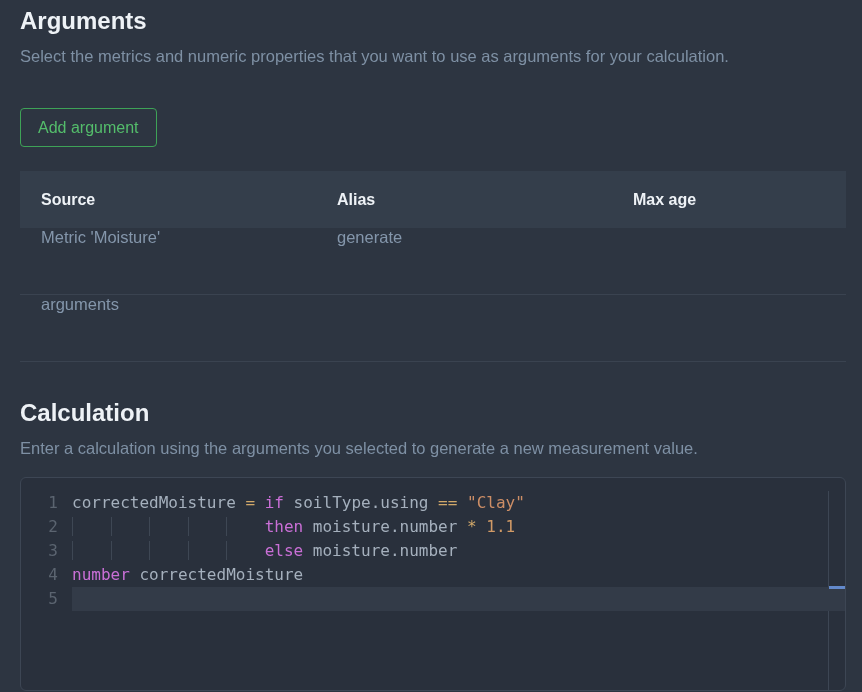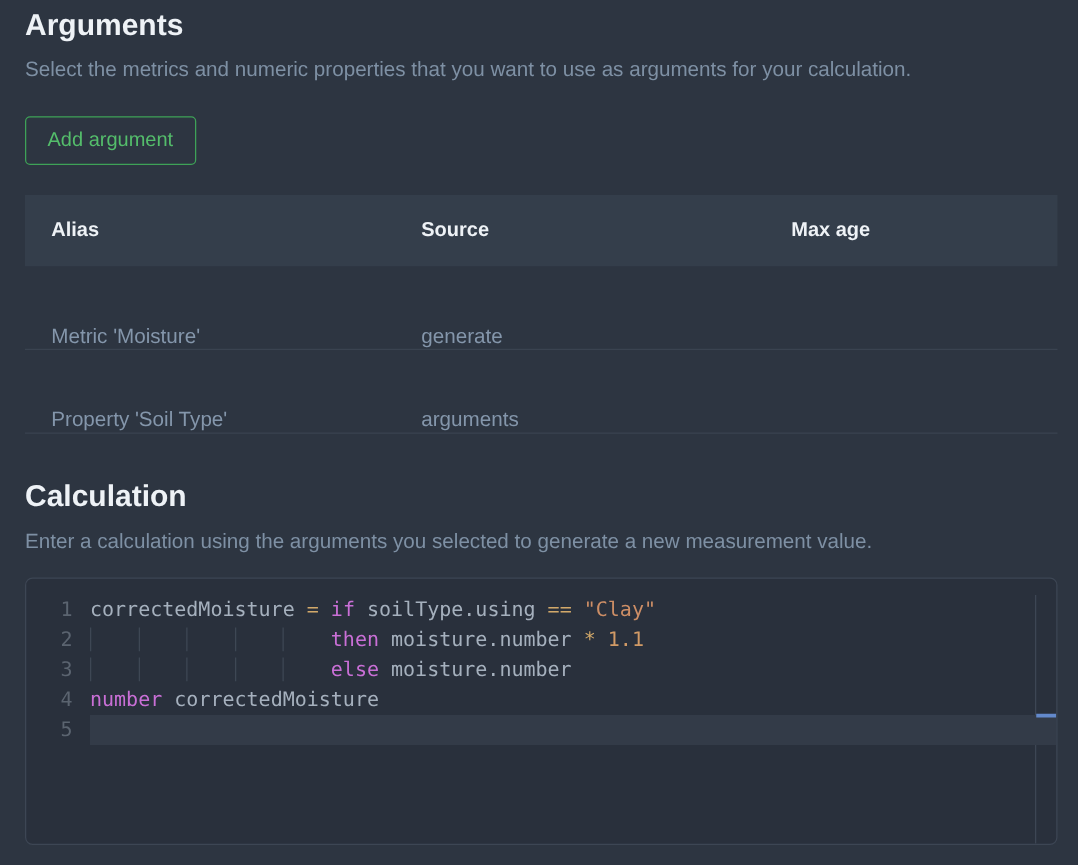--- a/index.html
+++ b/index.html
@@ -18,21 +18,21 @@
   #arguments-title { margin: 10px 0 0 20px; }
   #calculation-title { margin: 40px 0 0 20px; }
   .section-desc {
     font-size: 16.5px;
     line-height: 20px;
     color: var(--muted_text, #7e90a4);
     margin: 14px 16px 0 20px;
   }
   .add-btn {
     display: block;
-    margin: 27px 0 0 20px;
+    margin: 42px 0 0 20px;
     background: transparent;
     border: 1px solid var(--accent_green_border, #3ea257);
     border-radius: 4px;
     color: var(--accent_green, #54bd6b);
     font-family: "Liberation Sans", sans-serif;
     font-size: 16px;
     line-height: 21px;
     padding: 8px 17px;
     cursor: pointer;
     text-align: right;
@@ -46,21 +46,21 @@
   }
   .th {
     font-size: 16px;
     font-weight: 700;
     color: var(--heading_text, #eef2f6);
     padding-left: 21px;
   }
   .trow {
     display: flex;
     height: 67px;
-    align-items: flex-end;
+    align-items: flex-start;
     border-bottom: 1px solid var(--divider, #3a4350);
   }
   .td {
     font-size: 16.5px;
     color: var(--table_cell_text, #8496ab);
     padding-left: 21px;
     overflow: hidden;
     white-space: nowrap;
   }
   .col-0 { width: 296px; }
@@ -122,32 +122,31 @@
 
 <div>
 
   <section>
     <h2 id="arguments-title" class="section-title">Arguments</h2>
     <p class="section-desc">Select the metrics and numeric properties that you want to use as arguments for your calculation.</p>
     <button class="add-btn">Add argument</button>
 
     <div class="args-table">
       <div class="thead" id="args-table-header">
+          <div class="th col-0">Source</div>
           <div class="th col-1">Alias</div>
-          <div class="th col-0">Source</div>
           <div class="th col-2">Max age</div>
         </div>
       <div id="args-table-body">
           <div class="trow">
             <div class="td col-0">Metric 'Moisture'</div>
             <div class="td col-1">generate</div>
             <div class="td col-2"></div>
           </div>
           <div class="trow">
-            <div class="td col-0">Property 'Soil Type'</div>
             <div class="td col-1">arguments</div>
             <div class="td col-2"></div>
           </div>
         </div>
     </div>
   </section>
 
   <section>
     <h2 id="calculation-title" class="section-title">Calculation</h2>
     <p class="section-desc">Enter a calculation using the arguments you selected to generate a new measurement value.</p>

